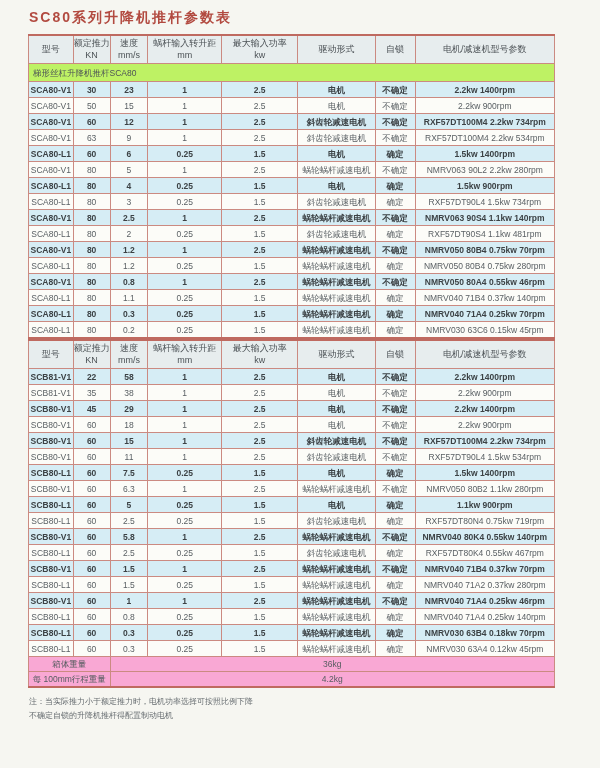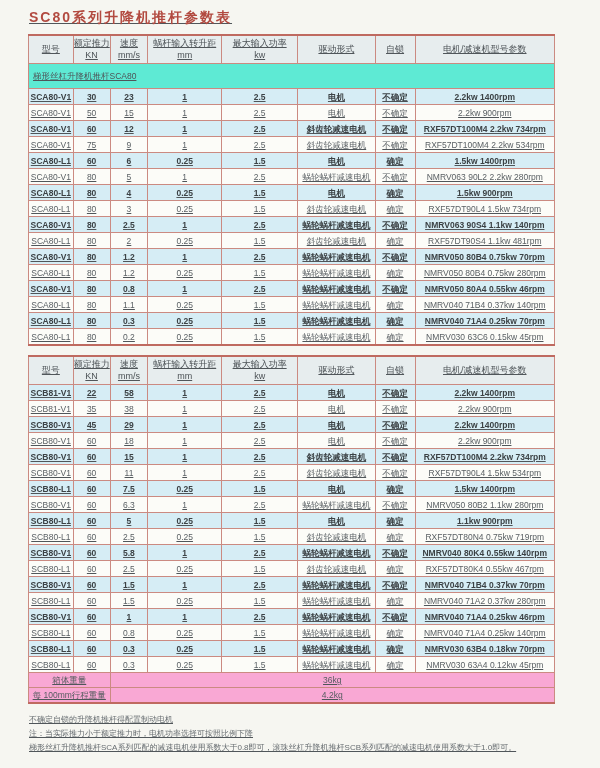--- a/index.html
+++ b/index.html
@@ -3,33 +3,32 @@
 <meta charset="utf-8">
 <style>
   * { box-sizing: border-box; margin: 0; padding: 0; }
   html, body { width: 600px; height: 768px; }
   body {
     background: #f6f6f1;
     font-family: "Liberation Sans", "DejaVu Sans", sans-serif;
     color: #50565a;
     overflow: hidden;
   }
-  .page { width: 600px; height: 768px; padding: 7px 45px 0 28px; text-decoration: underline; }
+  .page { width: 600px; height: 768px; padding: 7px 45px 0 28px; }
   .page-title {
     font-size: 14px;
     font-weight: bold;
     color: #b24a40;
     letter-spacing: 2px;
     margin: 2px 0 7px 1px;
   }
   table.spec {
     width: 100%;
     border-collapse: collapse;
     table-layout: fixed;
-    margin-bottom: 9px;
     border-top: 2px solid #bf6a60;
     border-bottom: 2px solid #bf6a60;
     background: #fcfcf8;
   }
   table.spec th, table.spec td {
     border: 1px solid #cb8a81;
     text-align: center;
     vertical-align: middle;
     overflow: hidden;
     white-space: nowrap;
@@ -46,23 +45,23 @@
   table.spec td {
     font-size: 8.5px;
     color: #5a6064;
     padding: 1px 1px;
     height: 16px;
     line-height: 1.2;
   }
   tr.section-row td {
     text-align: left;
     padding-left: 4px;
-    background: #5eead4;
+    background: #bef264;
     color: #4e5457;
-    height: 25px;
+    height: 18px;
   }
   tr.hl td {
     background: #d6edf5;
     color: #3c4245;
     font-weight: bold;
   }
   tr.summary-row td { background: #f9a8d4; color: #565c60; height: 15px; }
   .notes { margin-top: 7px; padding-left: 1px; }
   .note-line {
     font-size: 8px;
@@ -149,21 +148,21 @@
           <td>60</td>
           <td>12</td>
           <td>1</td>
           <td>2.5</td>
           <td>斜齿轮减速电机</td>
           <td>不确定</td>
           <td>RXF57DT100M4 2.2kw 734rpm</td>
         </tr>
         <tr>
           <td>SCA80-V1</td>
-          <td>75</td>
+          <td>63</td>
           <td>9</td>
           <td>1</td>
           <td>2.5</td>
           <td>斜齿轮减速电机</td>
           <td>不确定</td>
           <td>RXF57DT100M4 2.2kw 534rpm</td>
         </tr>
         <tr class="hl">
           <td>SCA80-L1</td>
           <td>60</td>
@@ -516,17 +515,16 @@
           <td colspan="6">36kg</td>
         </tr>
         <tr class="summary-row">
           <td colspan="2">每 100mm行程重量</td>
           <td colspan="6">4.2kg</td>
         </tr>
       </tbody>
     </table>
 
   <div class="notes">
+    <div class="note-line">注：当实际推力小于额定推力时，电机功率选择可按照比例下降</div>
     <div class="note-line">不确定自锁的升降机推杆得配置制动电机</div>
-    <div class="note-line">注：当实际推力小于额定推力时，电机功率选择可按照比例下降</div>
-    <div class="note-line">梯形丝杠升降机推杆SCA系列匹配的减速电机使用系数大于0.8即可，滚珠丝杠升降机推杆SCB系列匹配的减速电机使用系数大于1.0即可。</div>
   </div>
 </div>
 
 </body></html>

